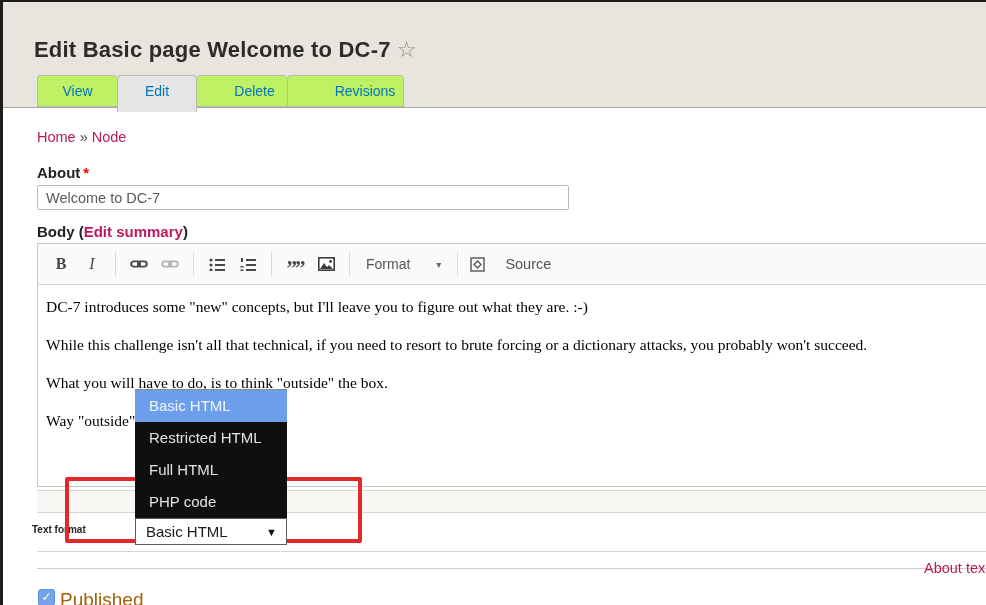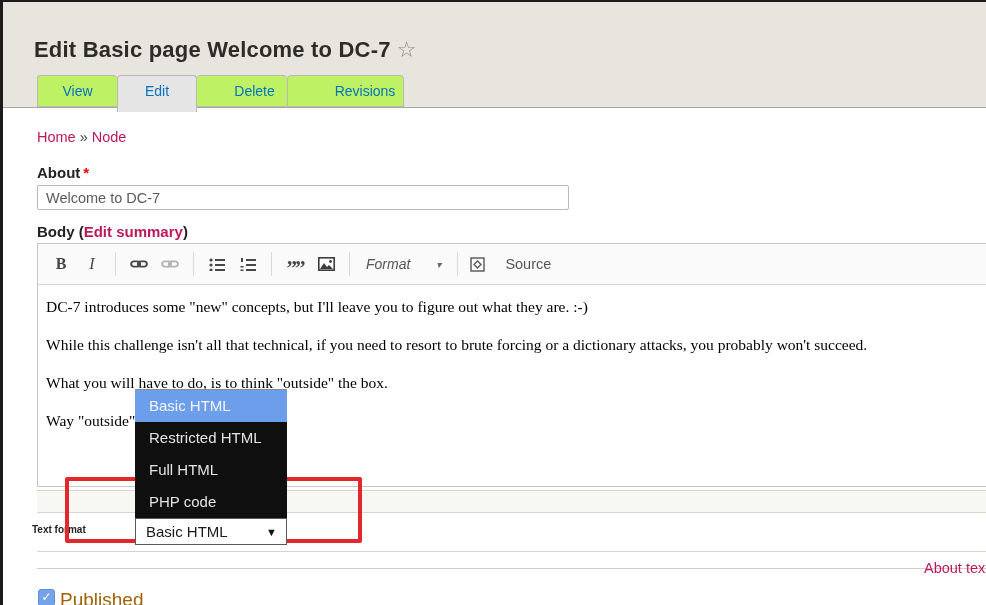--- a/index.html
+++ b/index.html
@@ -37,21 +37,21 @@
 
   
   .editor{position:absolute;left:37px;top:243px;width:1000px;height:244px;box-sizing:border-box;border:1px solid #c7c7c7;background:#fff;}
   .toolbar{height:41px;box-sizing:border-box;background:#fafafa;border-bottom:1px solid #d6d6d6;display:flex;align-items:center;padding:0 12px;gap:9px;}
   .tbtn{display:flex;align-items:center;justify-content:center;min-width:22px;height:24px;color:#474747;cursor:pointer;border-radius:2px;}
   .tbtn.bold{font-weight:bold;font-size:16px;font-family:"Liberation Serif",serif;}
   .tbtn.italic{font-style:italic;font-size:16px;font-family:"Liberation Serif",serif;}
   .tsep{width:1px;height:24px;background:#d9d9d9;margin:0 3px;}
   .tbtn.disabled{opacity:.38;cursor:default;}
   .quote-glyph{font-family:"Liberation Serif",serif;font-weight:bold;font-size:21px;line-height:10px;letter-spacing:-2px;padding-top:8px;}
-  .format-dd{display:flex;align-items:center;gap:26px;color:#555;font-size:14px;padding:0 4px;cursor:pointer;font-style:italic;}
+  .format-dd{display:flex;align-items:center;gap:26px;color:#555;font-size:14px;padding:0 4px;cursor:pointer;}
   .format-dd .caret{font-size:10px;color:#666;}
   .source-btn{display:flex;align-items:center;gap:20px;color:#555;font-size:14.5px;cursor:pointer;}
   .icon-svg{display:block;}
 
   .editor-body{padding:11px 0 0 8px;font-family:"Liberation Serif",serif;font-size:15.5px;color:#000;cursor:text;}
   .editor-body p{margin:0 0 17px 0;line-height:21px;}
 
   
   .grey-band{position:absolute;left:37px;top:490px;width:949px;height:23px;box-sizing:border-box;background:#f7f7f4;
        border-top:1px solid #d6d6cf;border-bottom:1px solid #d6d6cf;}

